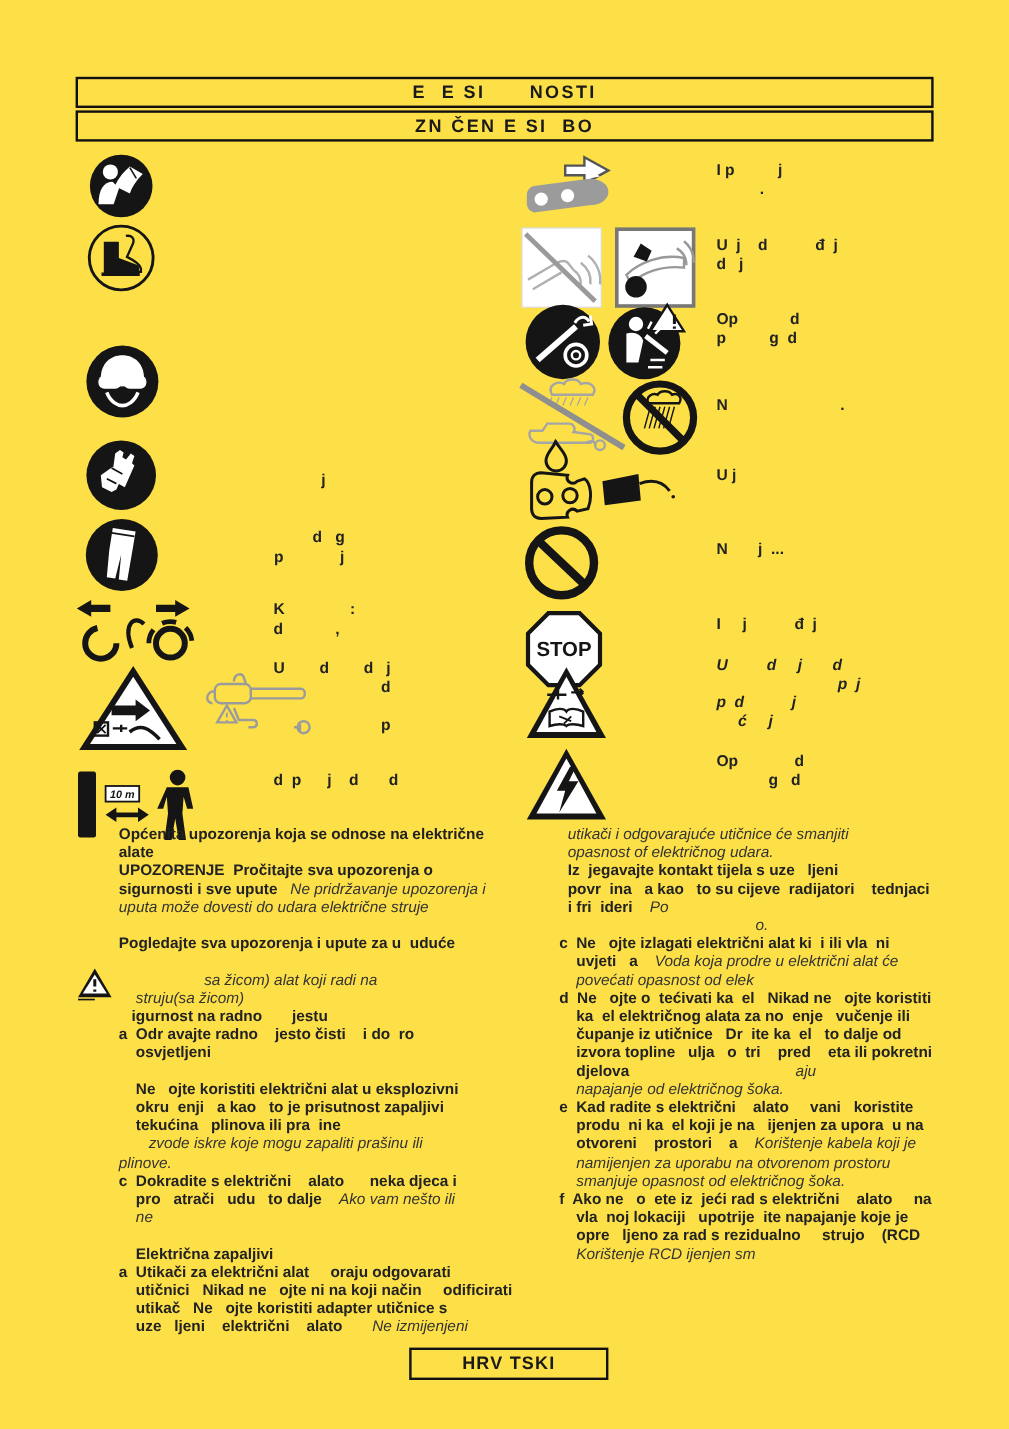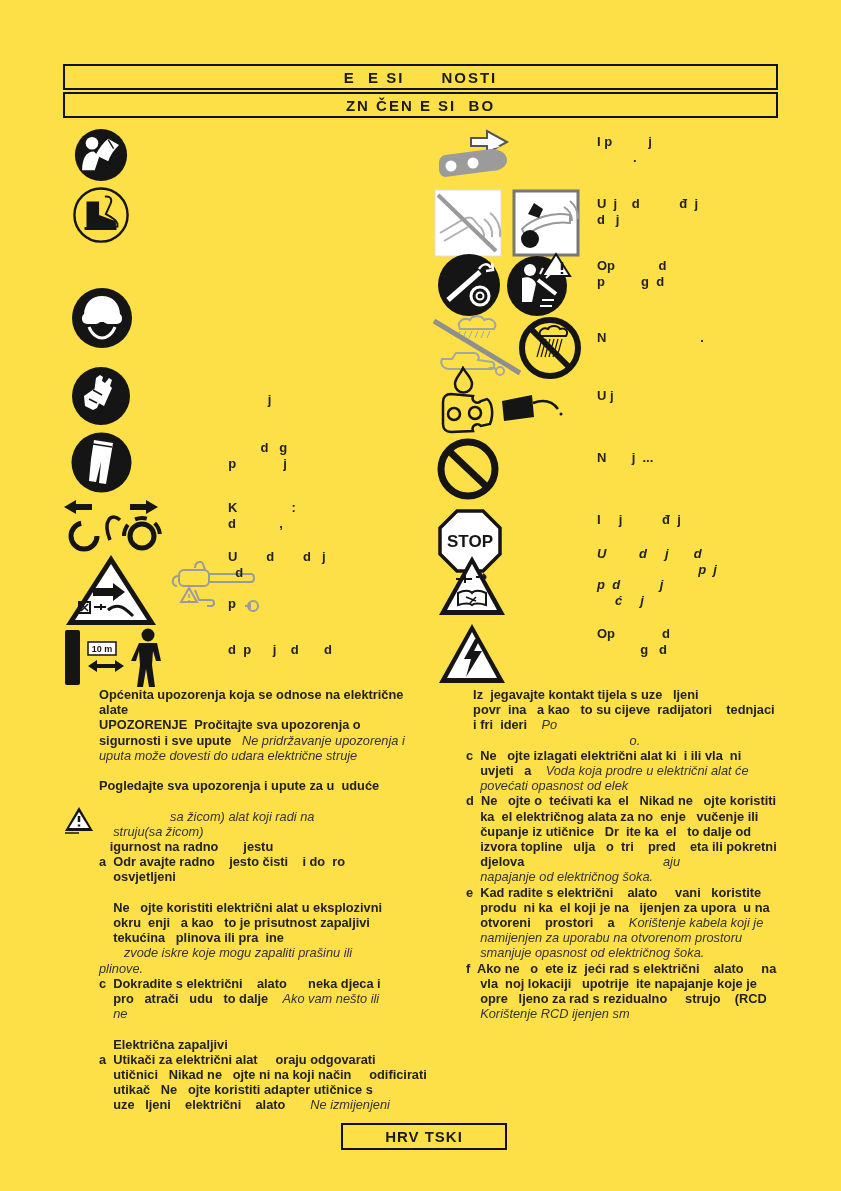--- a/index.html
+++ b/index.html
@@ -109,38 +109,38 @@
         <path d="M14 20 C6 20 6 30 12 30"></path>
         <path d="M30 34 L34 44 H46 C50 44 50 50 46 50 H42"></path>
         <path d="M24 32 l8 14 h-16 z"></path>
         <circle cx="88" cy="50" r="5"></circle>
         <path d="M80 50 h3 m2 -3 v6"></path>
       </g>
       <path d="M24 38 v4 m0 2 v1" stroke="#9b9b9b" stroke-width="1.5"></path>
     </svg>
   </div>
 
-  <div class="icon" style="left:63px;top:626px;">
+  <div class="icon" style="left:63px;top:639px;font-style:italic;">
     <svg viewBox="0 0 106 62" width="106" height="62">
       <rect x="2" y="4" width="15" height="55" rx="2" fill="#151515"></rect>
       <rect x="25" y="16" width="28" height="13" fill="#fff" stroke="#151515" stroke-width="1.5"></rect>
       <text x="39" y="26" font-size="9" font-weight="bold" text-anchor="middle" fill="#151515">10 m</text>
       <path d="M33 40 h20" stroke="#151515" stroke-width="4"></path>
       <path d="M25 40 l9 -6 v12 z M61 40 l-9 -6 v12 z" fill="#151515"></path>
       <circle cx="85" cy="9" r="6.5" fill="#151515"></circle>
       <path d="M76 17 h18 l4 18 h-5 l-3 -10 -1 14 3 22 h-6 l-3 -18 -3 18 h-6 l3 -22 -1 -14 -3 10 h-5 z" fill="#151515"></path>
     </svg>
   </div>
 
   <div class="symtext" style="left:228px;top:392px;">           j</div>
   <div class="symtext" style="left:228px;top:440px;text-align:center;">         d   g
 p             j</div>
   <div class="symtext" style="left:228px;top:500px;">K               :
 d            ,</div>
-  <div class="symtext" style="left:228px;top:549px;">U        d        d   j
+  <div class="symtext" style="left:228px;top:549px;text-align:right;">U        d        d   j
   d
 
 p</div>
   <div class="symtext" style="left:228px;top:642px;">d  p      j    d       d</div>
 
   <div class="icon" style="left:437px;top:127px;">
     <svg viewBox="0 0 80 58" width="80" height="58">
       <path d="M34 11 h16 v-7 l20 11 -20 11 v-7 h-16 z" fill="#fff" stroke="#555" stroke-width="2"></path>
       <path d="M2 36 C2 32 4 29 8 28 L54 22 C64 22 70 27 70 33 C70 39 64 44 54 44 L8 50 C4 49 2 46 2 42 Z" fill="#9b9b9b"></path>
       <path d="M52 22 L56 15 L63 20 Z" fill="#fff"></path>
@@ -311,21 +311,23 @@
 </span><span class="s-b">c  Dokradite s električni    alato      neka djeca i
     pro   atrači   udu   to dalje    </span><span class="s-i">Ako vam nešto ili
     ne
 
 </span><span class="s-b">    Električna zapaljivi
 </span><span class="s-b">a  Utikači za električni alat     oraju odgovarati
     utičnici   Nikad ne   ojte ni na koji način     odificirati
     utikač   Ne   ojte koristiti adapter utičnice s
     uze   ljeni    električni    alato       </span><span class="s-i">Ne izmijenjeni</span></div>
 
-  <div class="bodycol" style="left:430px;top:687px;"><span class="s-b">  Iz  jegavajte kontakt tijela s uze   ljeni
+  <div class="bodycol" style="left:430px;top:687px;"><span class="s-i">  utikači i odgovarajuće utičnice će smanjiti
+  opasnost of električnog udara.
+</span><span class="s-b">  Iz  jegavajte kontakt tijela s uze   ljeni
   povr  ina   a kao   to su cijeve  radijatori    tednjaci
   i fri  ideri    </span><span class="s-i">Po
                                               o.
 </span><span class="s-b">c  Ne   ojte izlagati električni alat ki  i ili vla  ni
     uvjeti   a    </span><span class="s-i">Voda koja prodre u električni alat će
     povećati opasnost od elek
 </span><span class="s-b">d  Ne   ojte o  tećivati ka  el   Nikad ne   ojte koristiti
     ka  el električnog alata za no  enje   vučenje ili
     čupanje iz utičnice   Dr  ite ka  el   to dalje od
     izvora topline   ulja   o  tri    pred    eta ili pokretni

